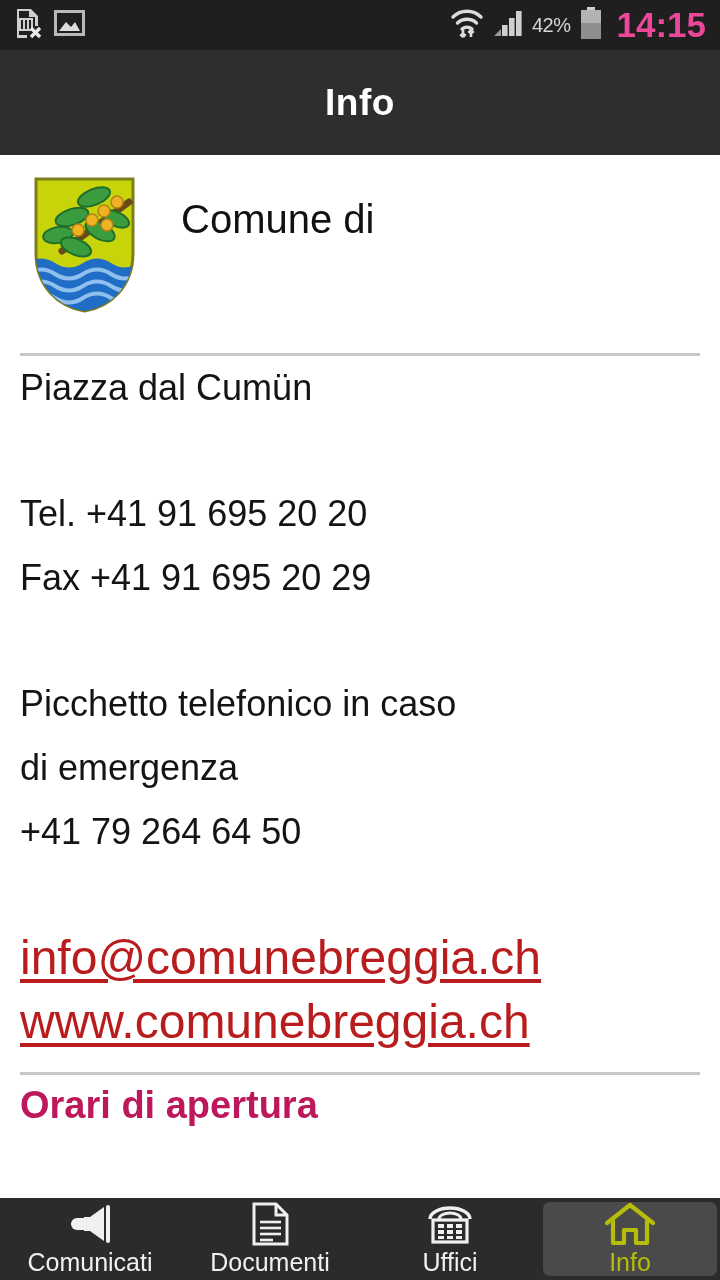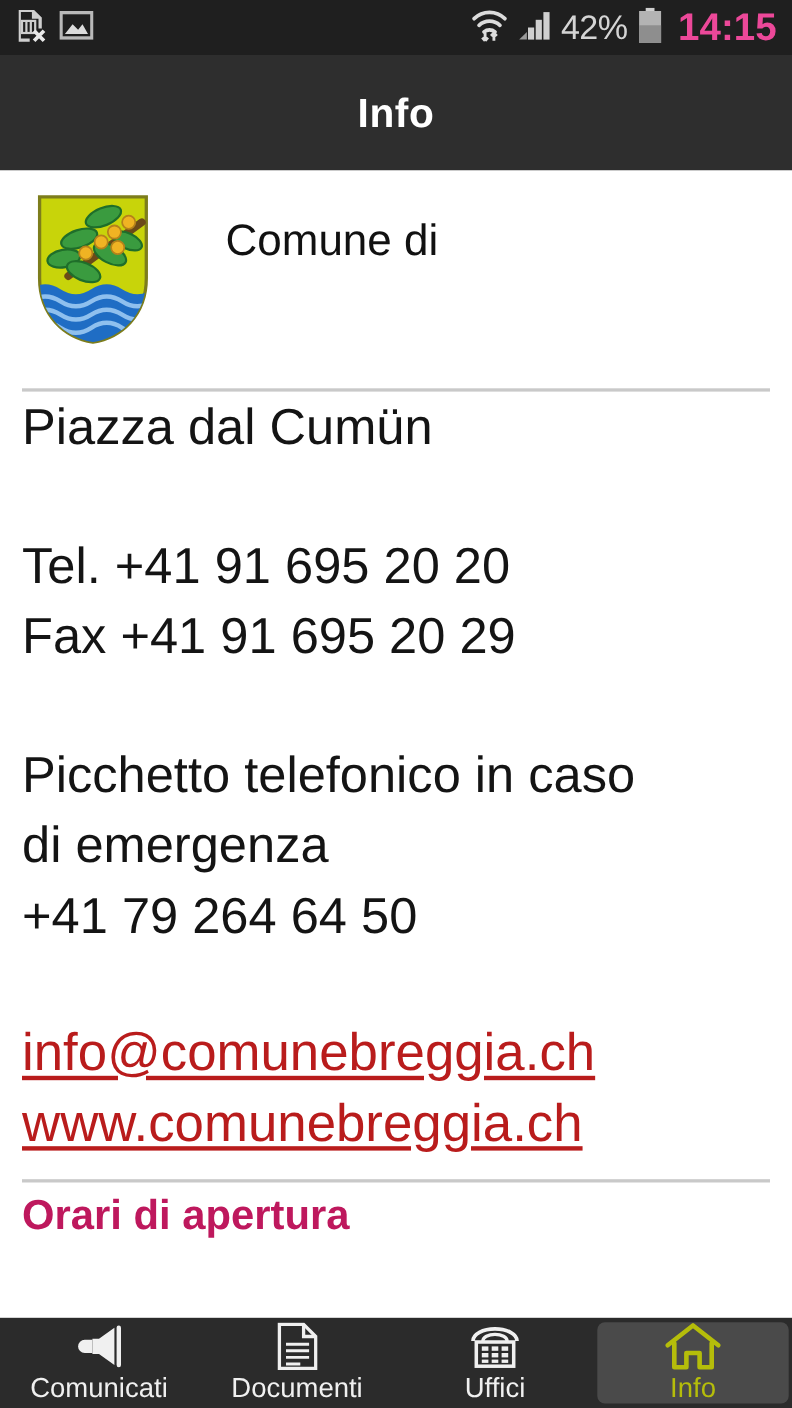--- a/index.html
+++ b/index.html
@@ -12,49 +12,49 @@
   .phone { position:relative; width:720px; height:1280px; background:#fff; }
 
   
   .statusbar {
     position:absolute; top:0; left:0; width:720px; height:50px;
     background:#1f1f1f; display:flex; align-items:center;
     padding:0 14px;
   }
   .sb-left { display:flex; align-items:center; gap:10px; }
   .sb-right { margin-left:auto; display:flex; align-items:center; gap:9px; }
-  .sb-pct { color:#d4d4d4; font-size:31px; letter-spacing:-0.5px; }
+  .sb-pct { color:#d4d4d4; font-size:20px; letter-spacing:-0.5px; }
   .sb-clock { color:#ec4899; font-size:35px; letter-spacing:0px; font-weight:700; margin-left:4px; }
 
   
   .titlebar {
     position:absolute; top:50px; left:0; width:720px; height:105px;
     background:#2e2e2e; display:flex; align-items:center; justify-content:center;
   }
   .titlebar-text { color:#ffffff; font-size:37px; font-weight:bold; letter-spacing:0.5px; }
 
   
   .content {
     position:absolute; top:155px; left:0; width:720px; height:1035px;
     background:#ffffff; overflow:hidden;
   }
   .brand { display:flex; align-items:flex-start; padding:20px 0 0 32px; }
   .crest { width:105px; height:140px; flex:0 0 auto; }
-  .brand-text { margin-left:68px; padding-top:22px; }
+  .brand-text { margin-left:44px; padding-top:22px; }
   .brand-line1 { font-size:40px; color:#111; line-height:1.12; font-weight:400; }
   .brand-line2 { font-size:40px; color:#000; line-height:1.12; font-weight:bold; }
 
   .divider {
     height:3px; background:#c9c9c9; margin:38px 20px 0 20px;
   }
   .divider.bottom { margin-top:18px; }
 
   .block { padding:0 20px; }
   .line {
-    font-size:46px; color:#141414; line-height:64px; font-weight:400;
+    font-size:36px; color:#141414; line-height:64px; font-weight:400;
     white-space:nowrap;
   }
   .spacer { height:62px; }
   .link {
     font-size:48px; line-height:64px; color:#b91c1c;
     text-decoration:underline; text-underline-offset:5px; display:block;
     white-space:nowrap;
   }
   .section-head {
     font-size:38px; font-weight:bold; color:#be185d; line-height:60px;

